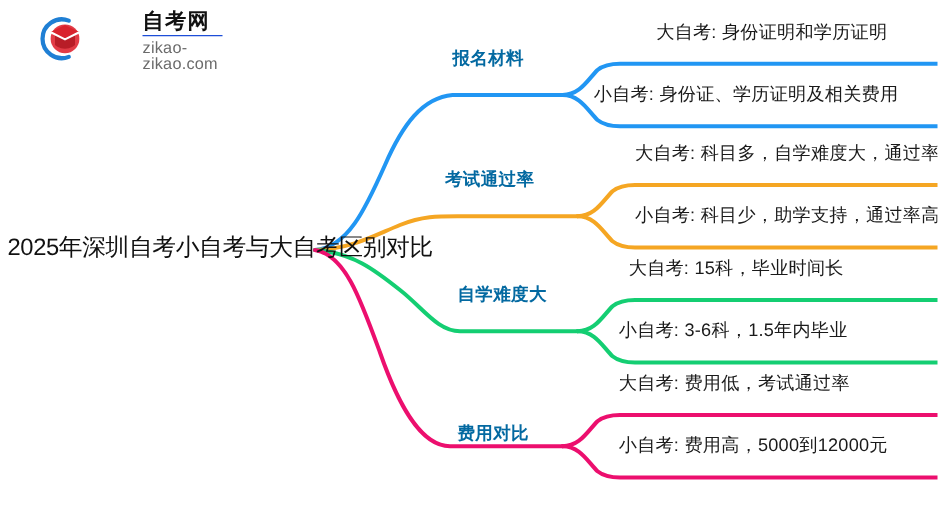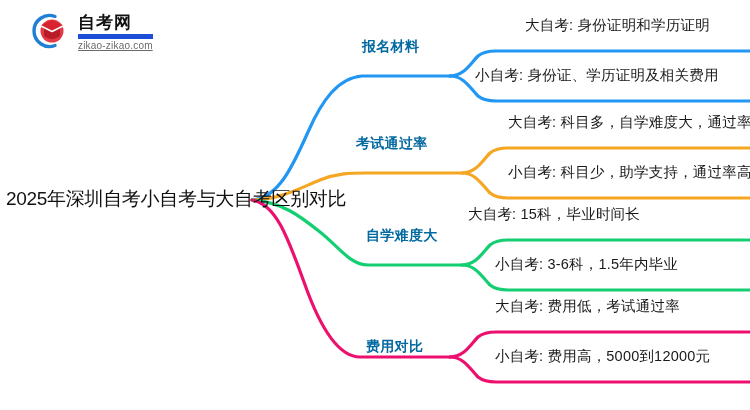--- a/index.html
+++ b/index.html
@@ -40,35 +40,35 @@
     height: 40px;
     flex: 0 0 auto;
     position: relative;
   }
   .logo-text-wrap {
     display: flex;
     flex-direction: column;
     justify-content: center;
     line-height: 1;
     padding-top: 2px;
+    margin-left: 36px;
   }
   .logo-title {
     font-size: 17px;
     font-weight: bold;
     color: #111111;
     letter-spacing: 1px;
     margin-bottom: 3px;
   }
   .logo-sub {
-    font-size: 10px;
+    font-size: 13px;
     color: #6b6b6b;
     letter-spacing: 0.2px;
-    border-top: 5px solid #1d4ed8;
+    border-top: 1px solid #1d4ed8;
     padding-top: 2px;
-    text-decoration: underline;
   }
 
   
   .root-node {
     position: absolute;
     left: 6px;
     top: 188px;
     width: 244px;
     text-align: left;
     font-size: 19px;
@@ -155,19 +155,19 @@
 <div class="branch-label" style="left:366px; top:338px;">费用对比</div>
 
 <div class="leaf-label" style="left:495px; top:16px;margin-left:30px;">大自考: 身份证明和学历证明</div>
 
 <div class="leaf-label" style="left:475px; top:66px;">小自考: 身份证、学历证明及相关费用</div>
 
 <div class="leaf-label" style="left:508px; top:113px;">大自考: 科目多，自学难度大，通过率低</div>
 
 <div class="leaf-label" style="left:508px; top:163px;">小自考: 科目少，助学支持，通过率高</div>
 
-<div class="leaf-label" style="left:468px; top:205px;">大自考: 15科，毕业时间长</div>
+<div class="leaf-label" style="left:503px; top:205px;">大自考: 15科，毕业时间长</div>
 
 <div class="leaf-label" style="left:495px; top:255px;">小自考: 3-6科，1.5年内毕业</div>
 
 <div class="leaf-label" style="left:495px; top:297px;">大自考: 费用低，考试通过率</div>
 
 <div class="leaf-label" style="left:495px; top:347px;">小自考: 费用高，5000到12000元</div>
 
 </body></html>

